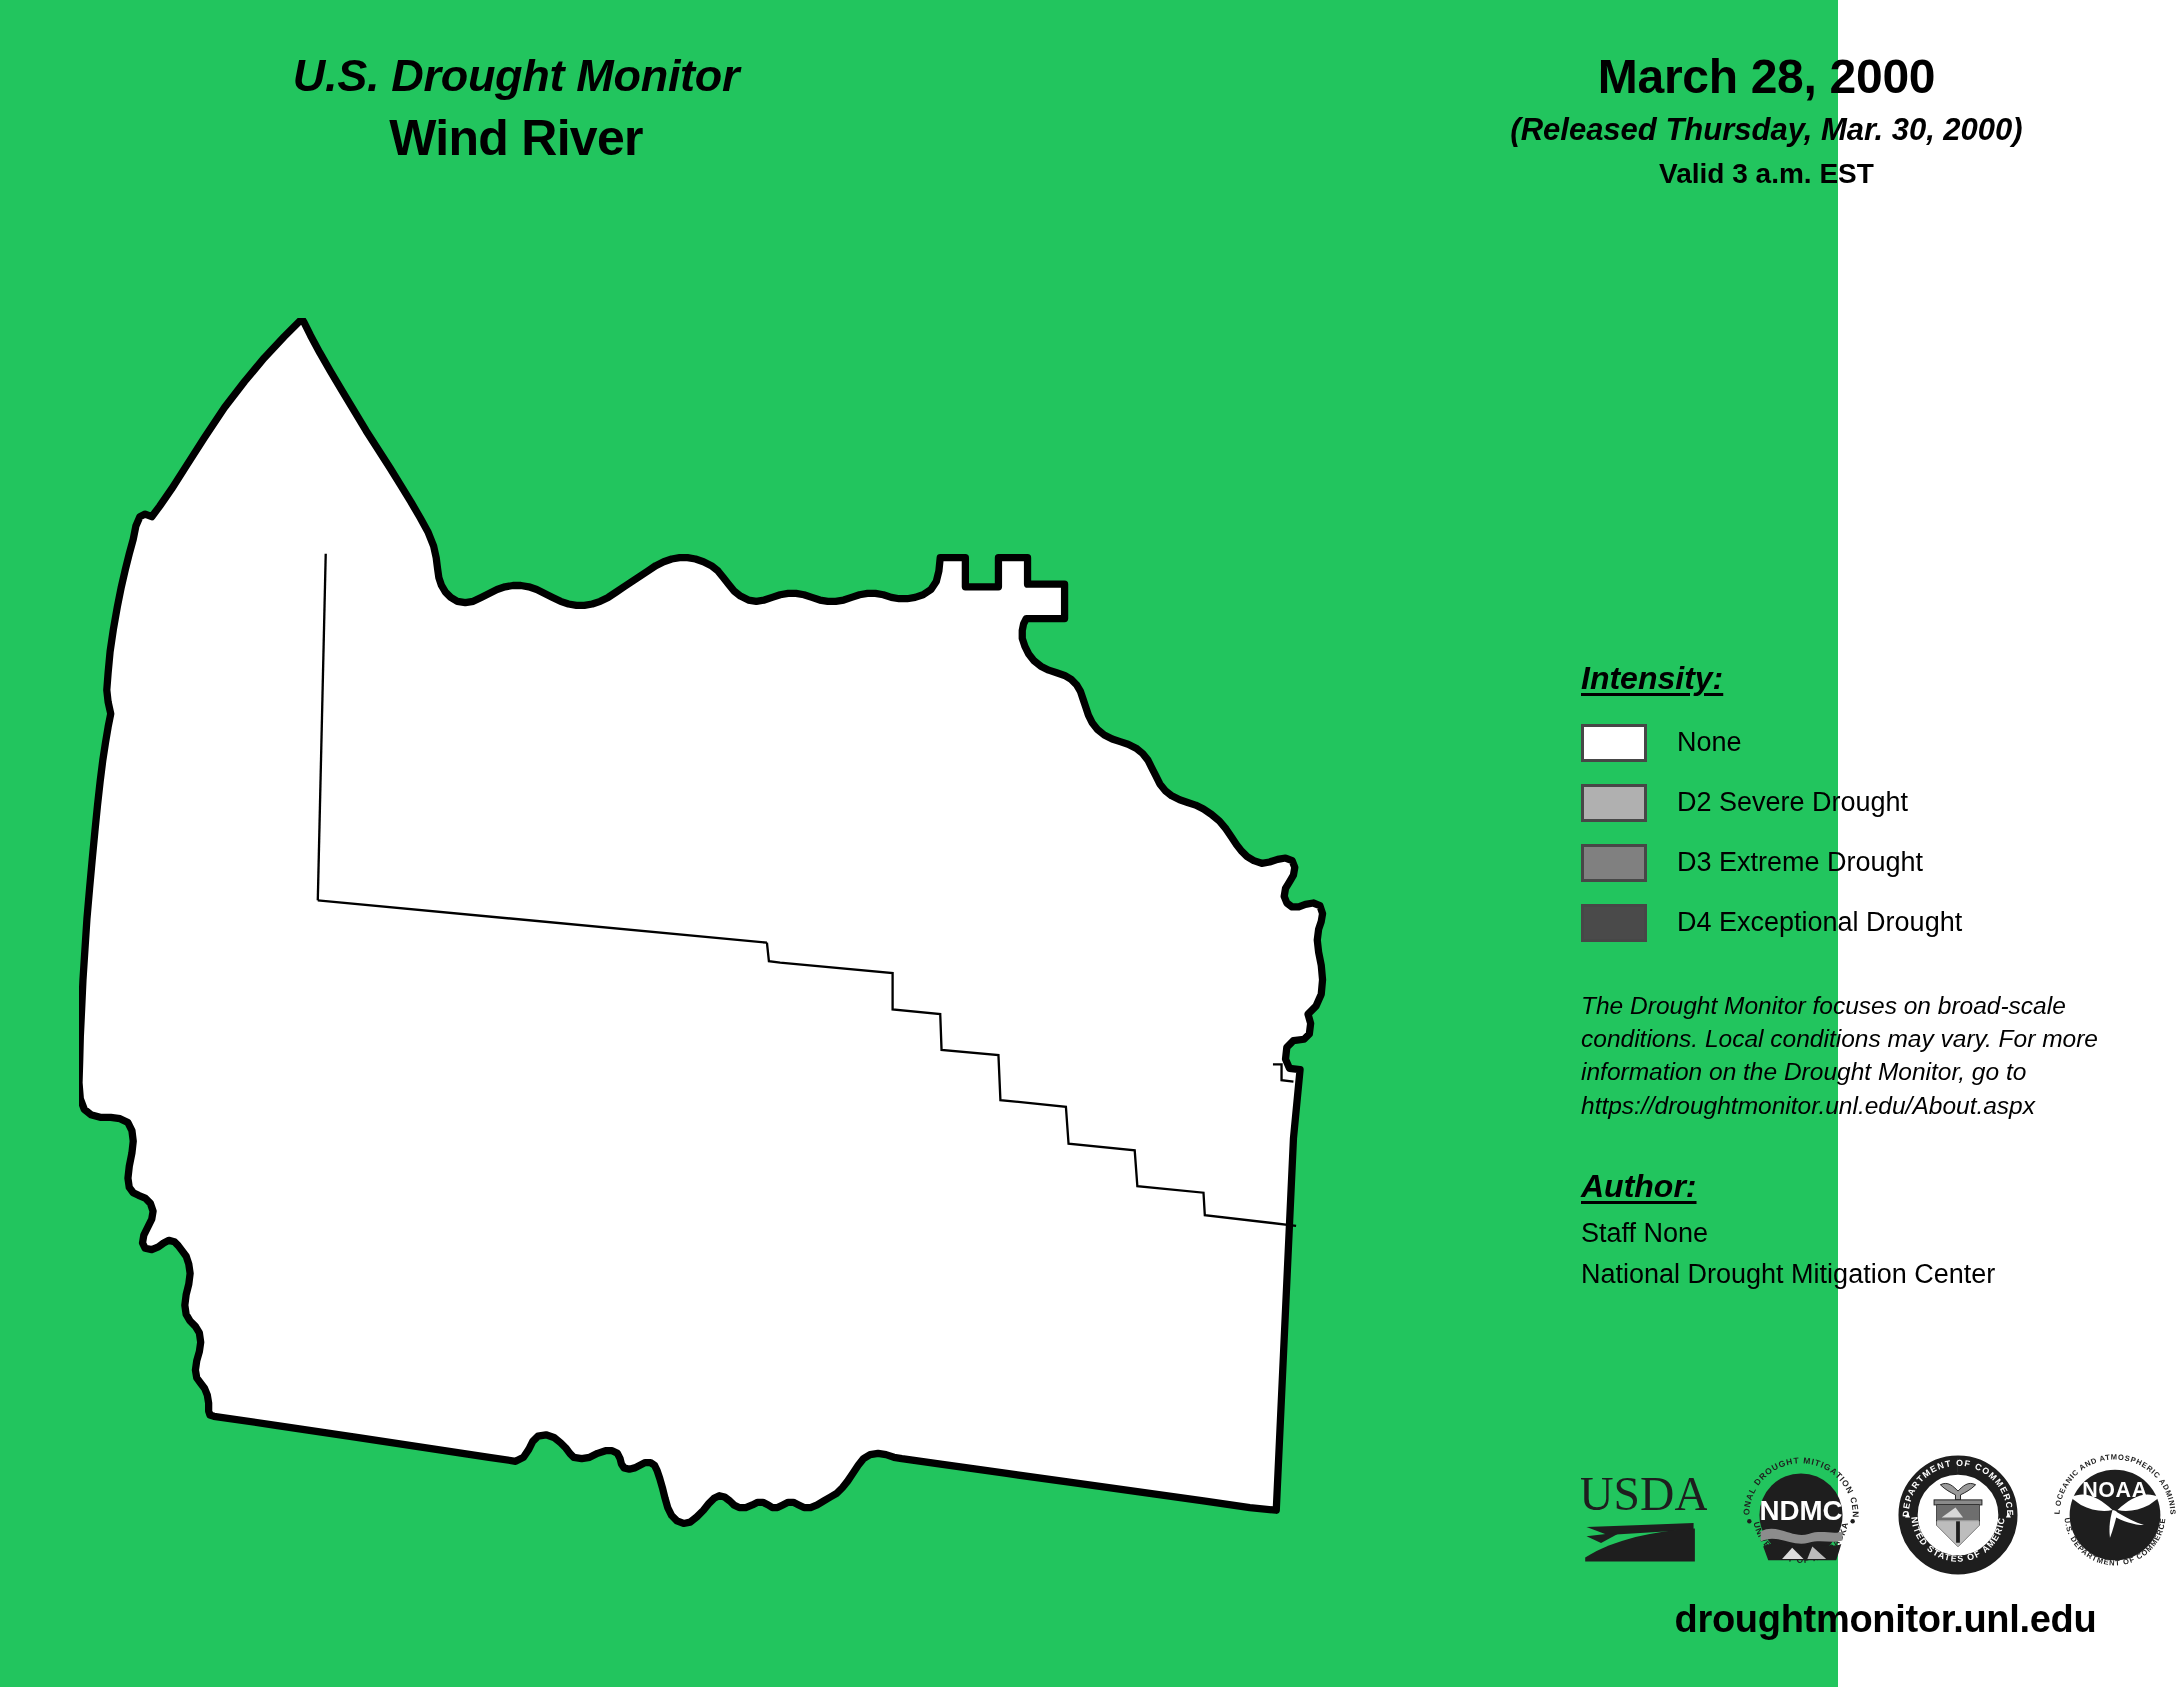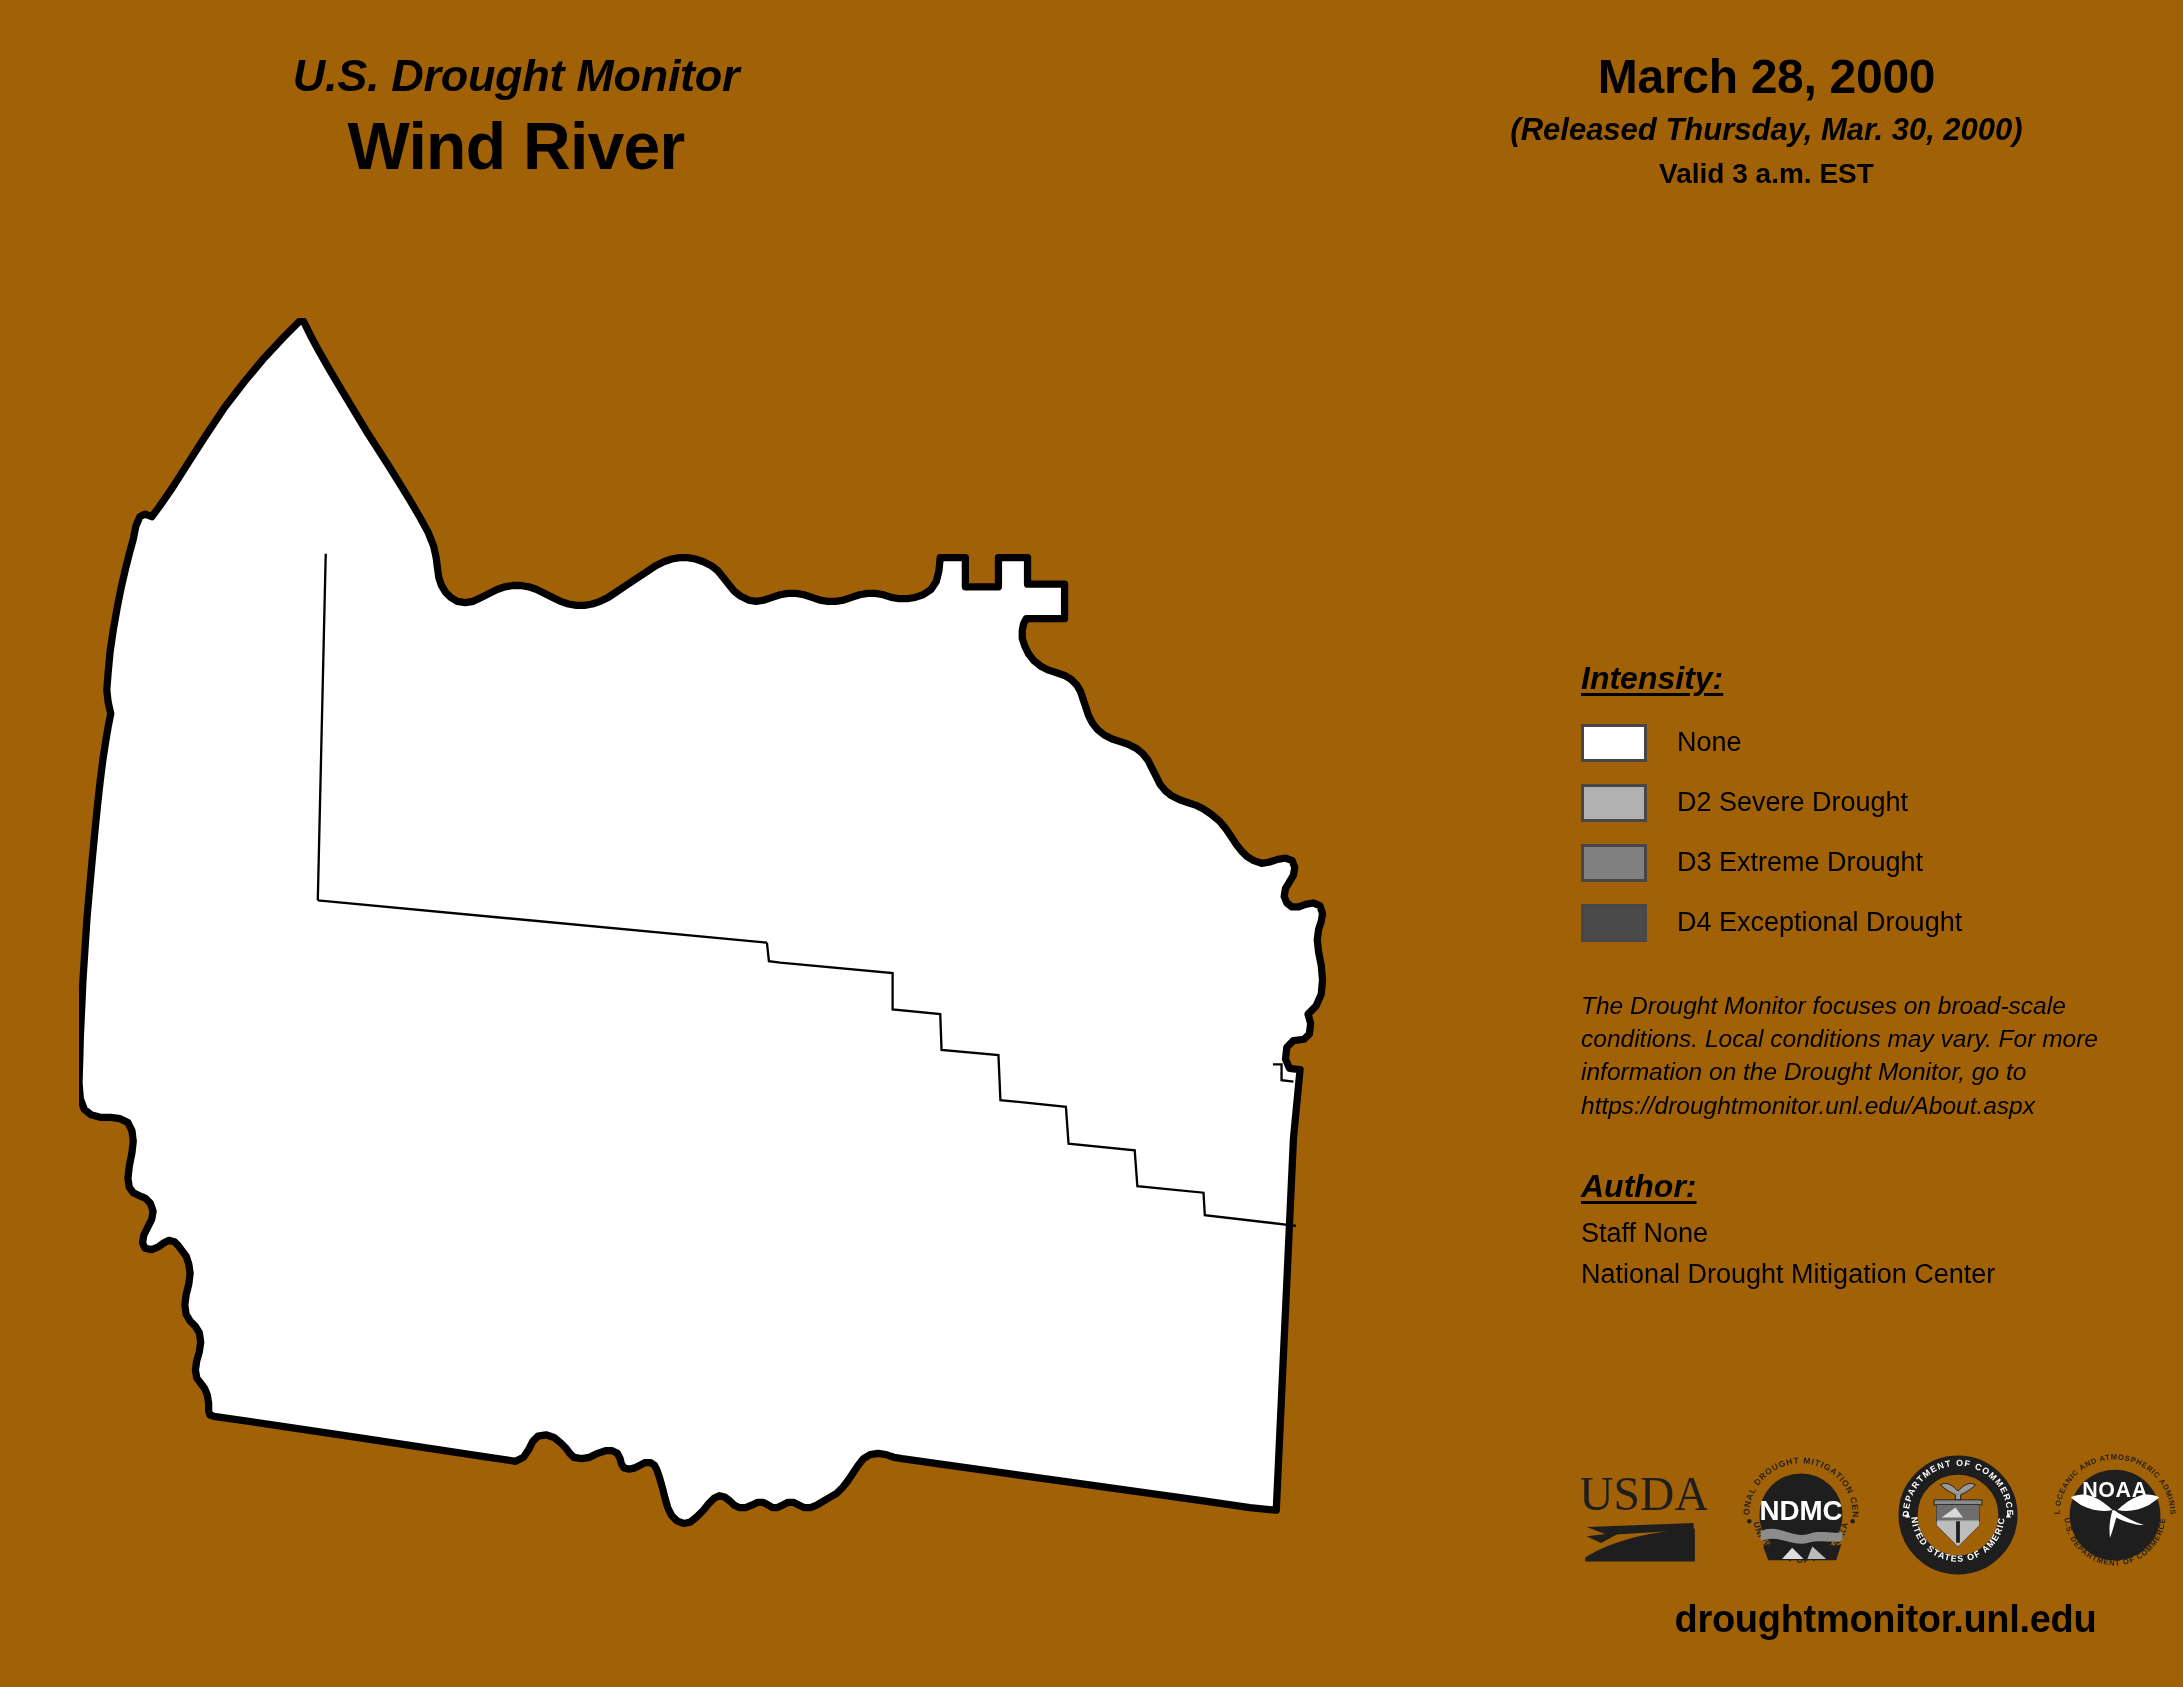--- a/index.html
+++ b/index.html
@@ -5,43 +5,43 @@
   * { box-sizing: border-box; margin: 0; padding: 0; }
   html, body {
     width: 2183px;
     height: 1687px;
     background: #ffffff;
     font-family: "Liberation Sans", sans-serif;
     overflow: hidden;
   }
   #page {
     position: relative;
-    width: 2183px;
+    width: 1838px;
     height: 1687px;
-    background: #a16207;
+    background: #22c55e;
   }
 
   
   #header-left {
     position: absolute;
     left: 0px; top: 53px;
     width: 1032px;
     text-align: center;
   }
   #dm-kicker {
     font-size: 45px;
     font-weight: bold;
     font-style: italic;
     letter-spacing: -0.3px;
     color: #000;
     line-height: 1.0;
   }
   #region-title {
     margin-top: 14.6px;
-    font-size: 66px;
+    font-size: 50px;
     font-weight: bold;
     color: #000;
     line-height: 1.02;
     letter-spacing: -0.7px;
   }
 
   #header-right {
     position: absolute;
     left: 1416px; top: 53px;
     width: 701px;

